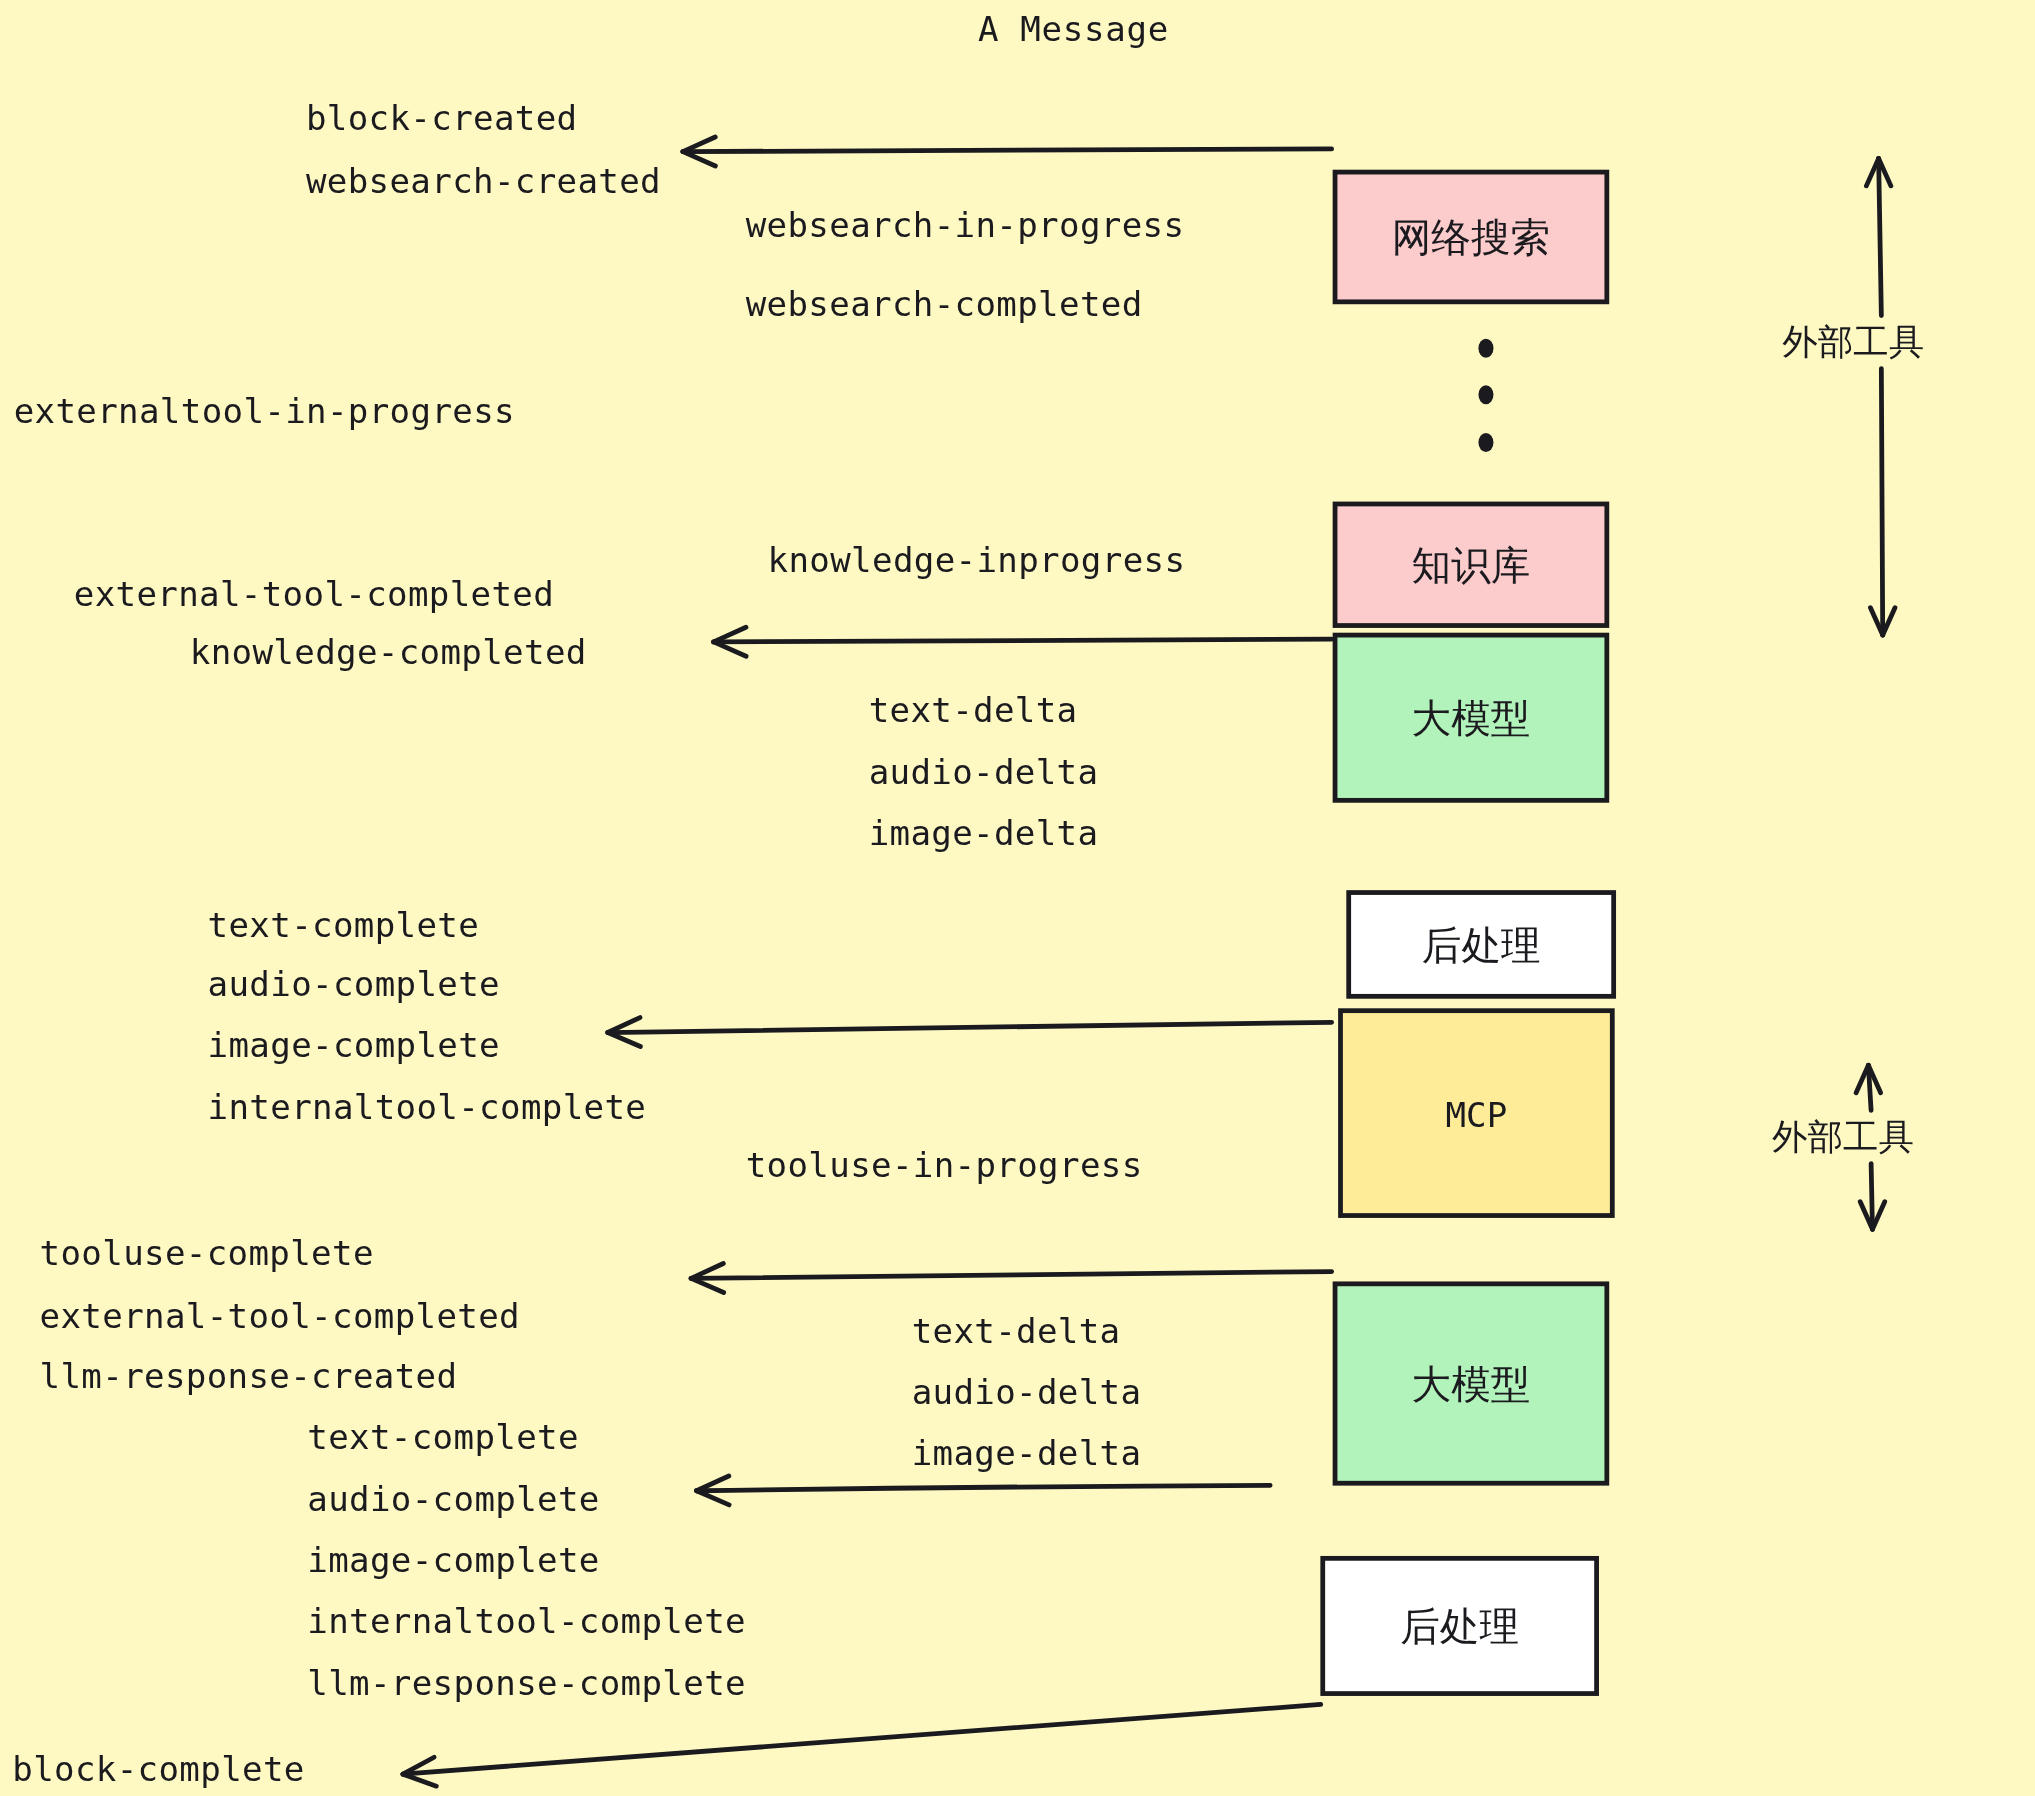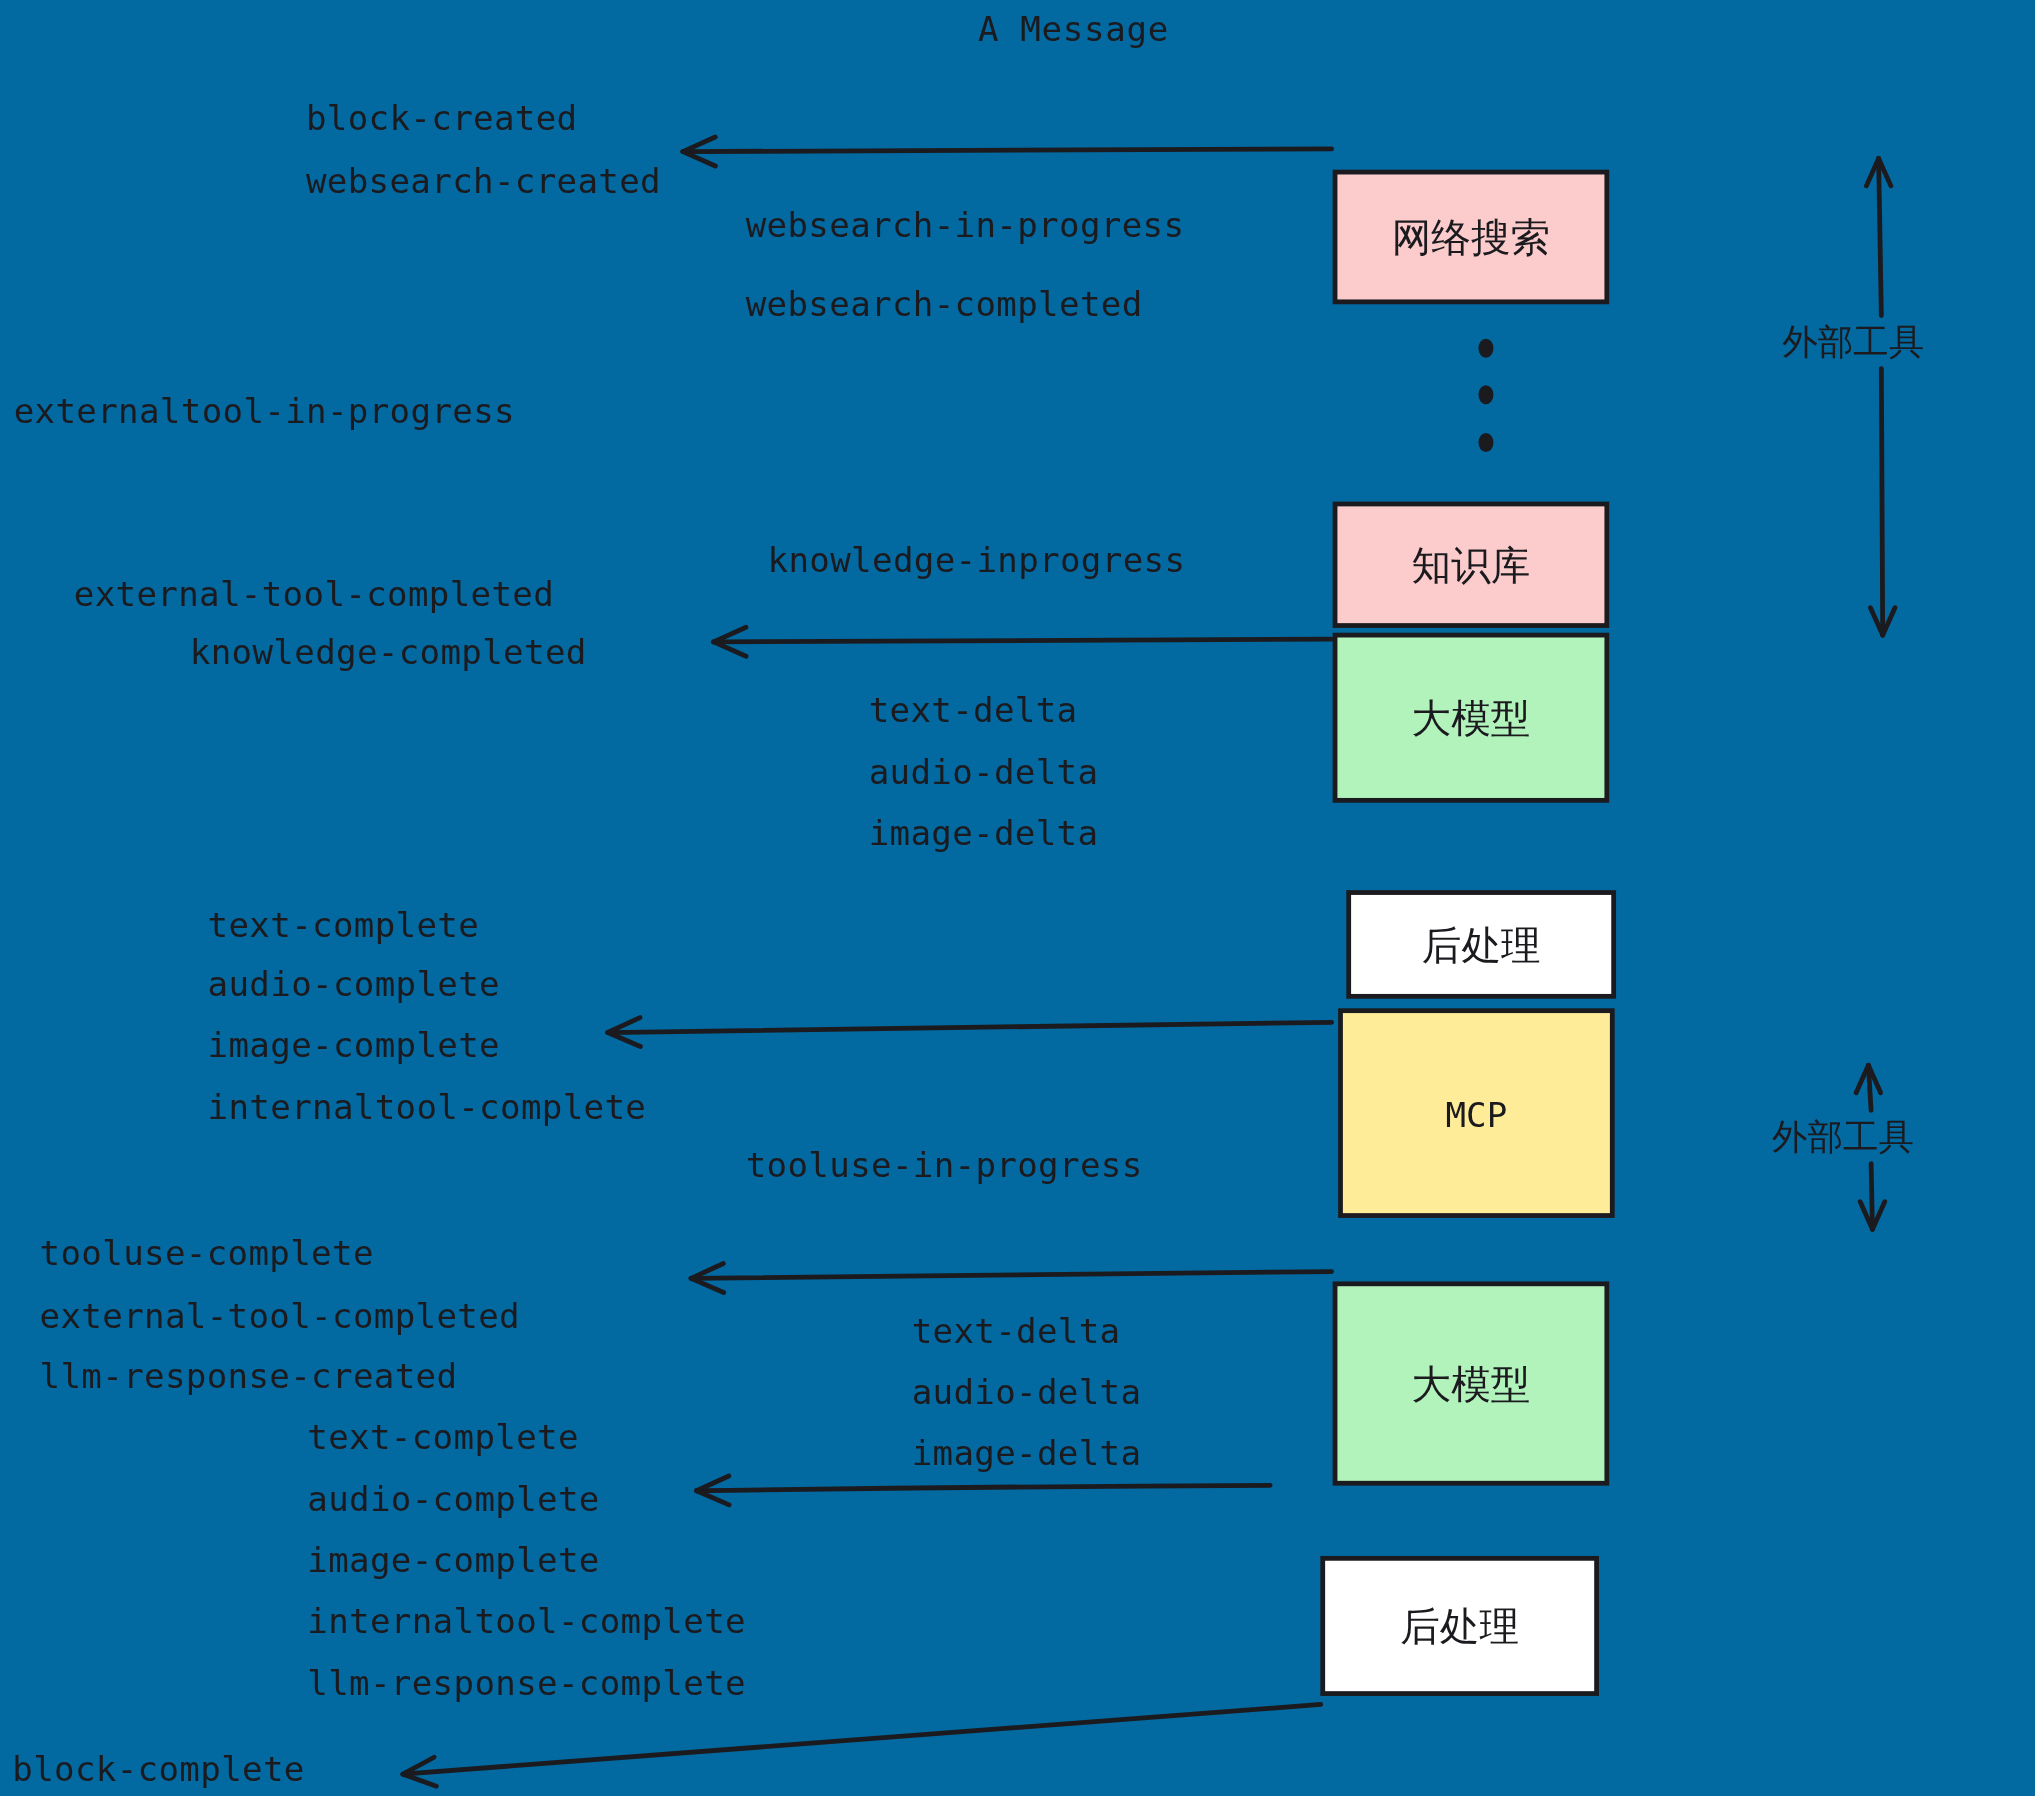--- a/index.html
+++ b/index.html
@@ -10,21 +10,21 @@
   body {
     width: 2035px;
     height: 1796px;
     font-family: "DejaVu Sans Mono", monospace;
     overflow: hidden;
   }
   #stage {
     position: relative;
     width: 2035px;
     height: 1796px;
-    background: #0369a1;
+    background: #fef9c3;
   }
   svg#canvas {
     position: absolute;
     left: 0;
     top: 0;
     width: 2035px;
     height: 1796px;
   }
   .evt {
     font-family: "DejaVu Sans Mono", monospace;

